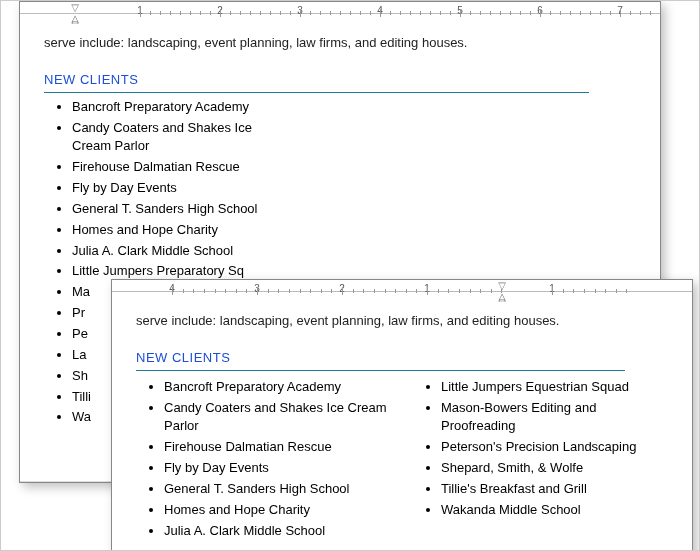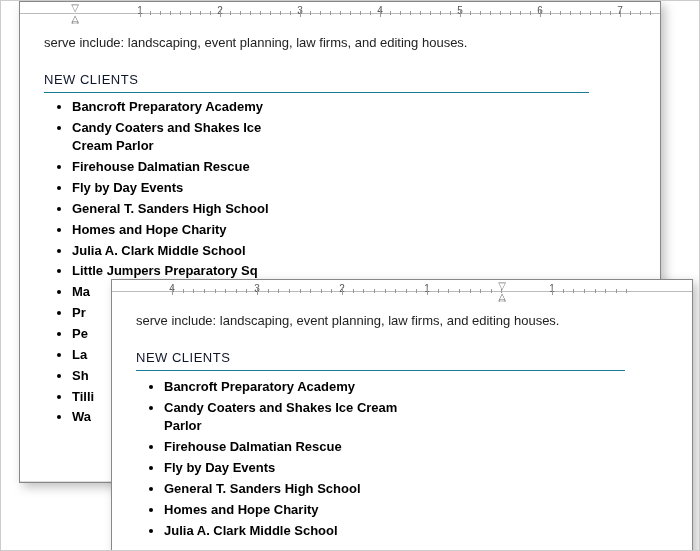--- a/index.html
+++ b/index.html
@@ -84,33 +84,32 @@
     height: calc(100% - 22px);
     overflow: hidden;
     box-sizing: border-box;
   }
   .intro {
     color: #222;
     margin: 0 0 8px 0;
     font-size: 13px;
   }
   .section-title {
-    color: #0f172a;
+    color: #1d4ed8;
     font-size: 13px;
     letter-spacing: 0.5px;
     padding-bottom: 2px;
     border-bottom: 1px solid #1a7a99;
     margin: 18px 0 4px 0;
     width: 92%;
   }
   ul.clients {
     margin: 2px 0 0 8px;
     padding: 0 0 0 20px;
     list-style: disc;
-    font-weight: bold;
   }
   ul.clients li {
     margin: 0;
     padding: 1px 0;
     line-height: 1.45;
   }
   .narrow-col {
     width: 220px;
   }
   .narrow-col-front {
@@ -288,17 +287,25 @@
       <div class="two-col">
         <ul class="clients narrow-col-front" id="front-left">
             <li>Bancroft Preparatory Academy</li>
             <li>Candy Coaters and Shakes Ice Cream Parlor</li>
             <li>Firehouse Dalmatian Rescue</li>
             <li>Fly by Day Events</li>
             <li>General T. Sanders High School</li>
             <li>Homes and Hope Charity</li>
             <li>Julia A. Clark Middle School</li>
           </ul>
+        <ul class="clients col-b narrow-col-front" id="front-right">
+            <li>Little Jumpers Equestrian Squad</li>
+            <li>Mason-Bowers Editing and Proofreading</li>
+            <li>Peterson's Precision Landscaping</li>
+            <li>Shepard, Smith, &amp; Wolfe</li>
+            <li>Tillie's Breakfast and Grill</li>
+            <li>Wakanda Middle School</li>
+          </ul>
       </div>
     </div>
   </div>
 
 </div>
 
 </body></html>

